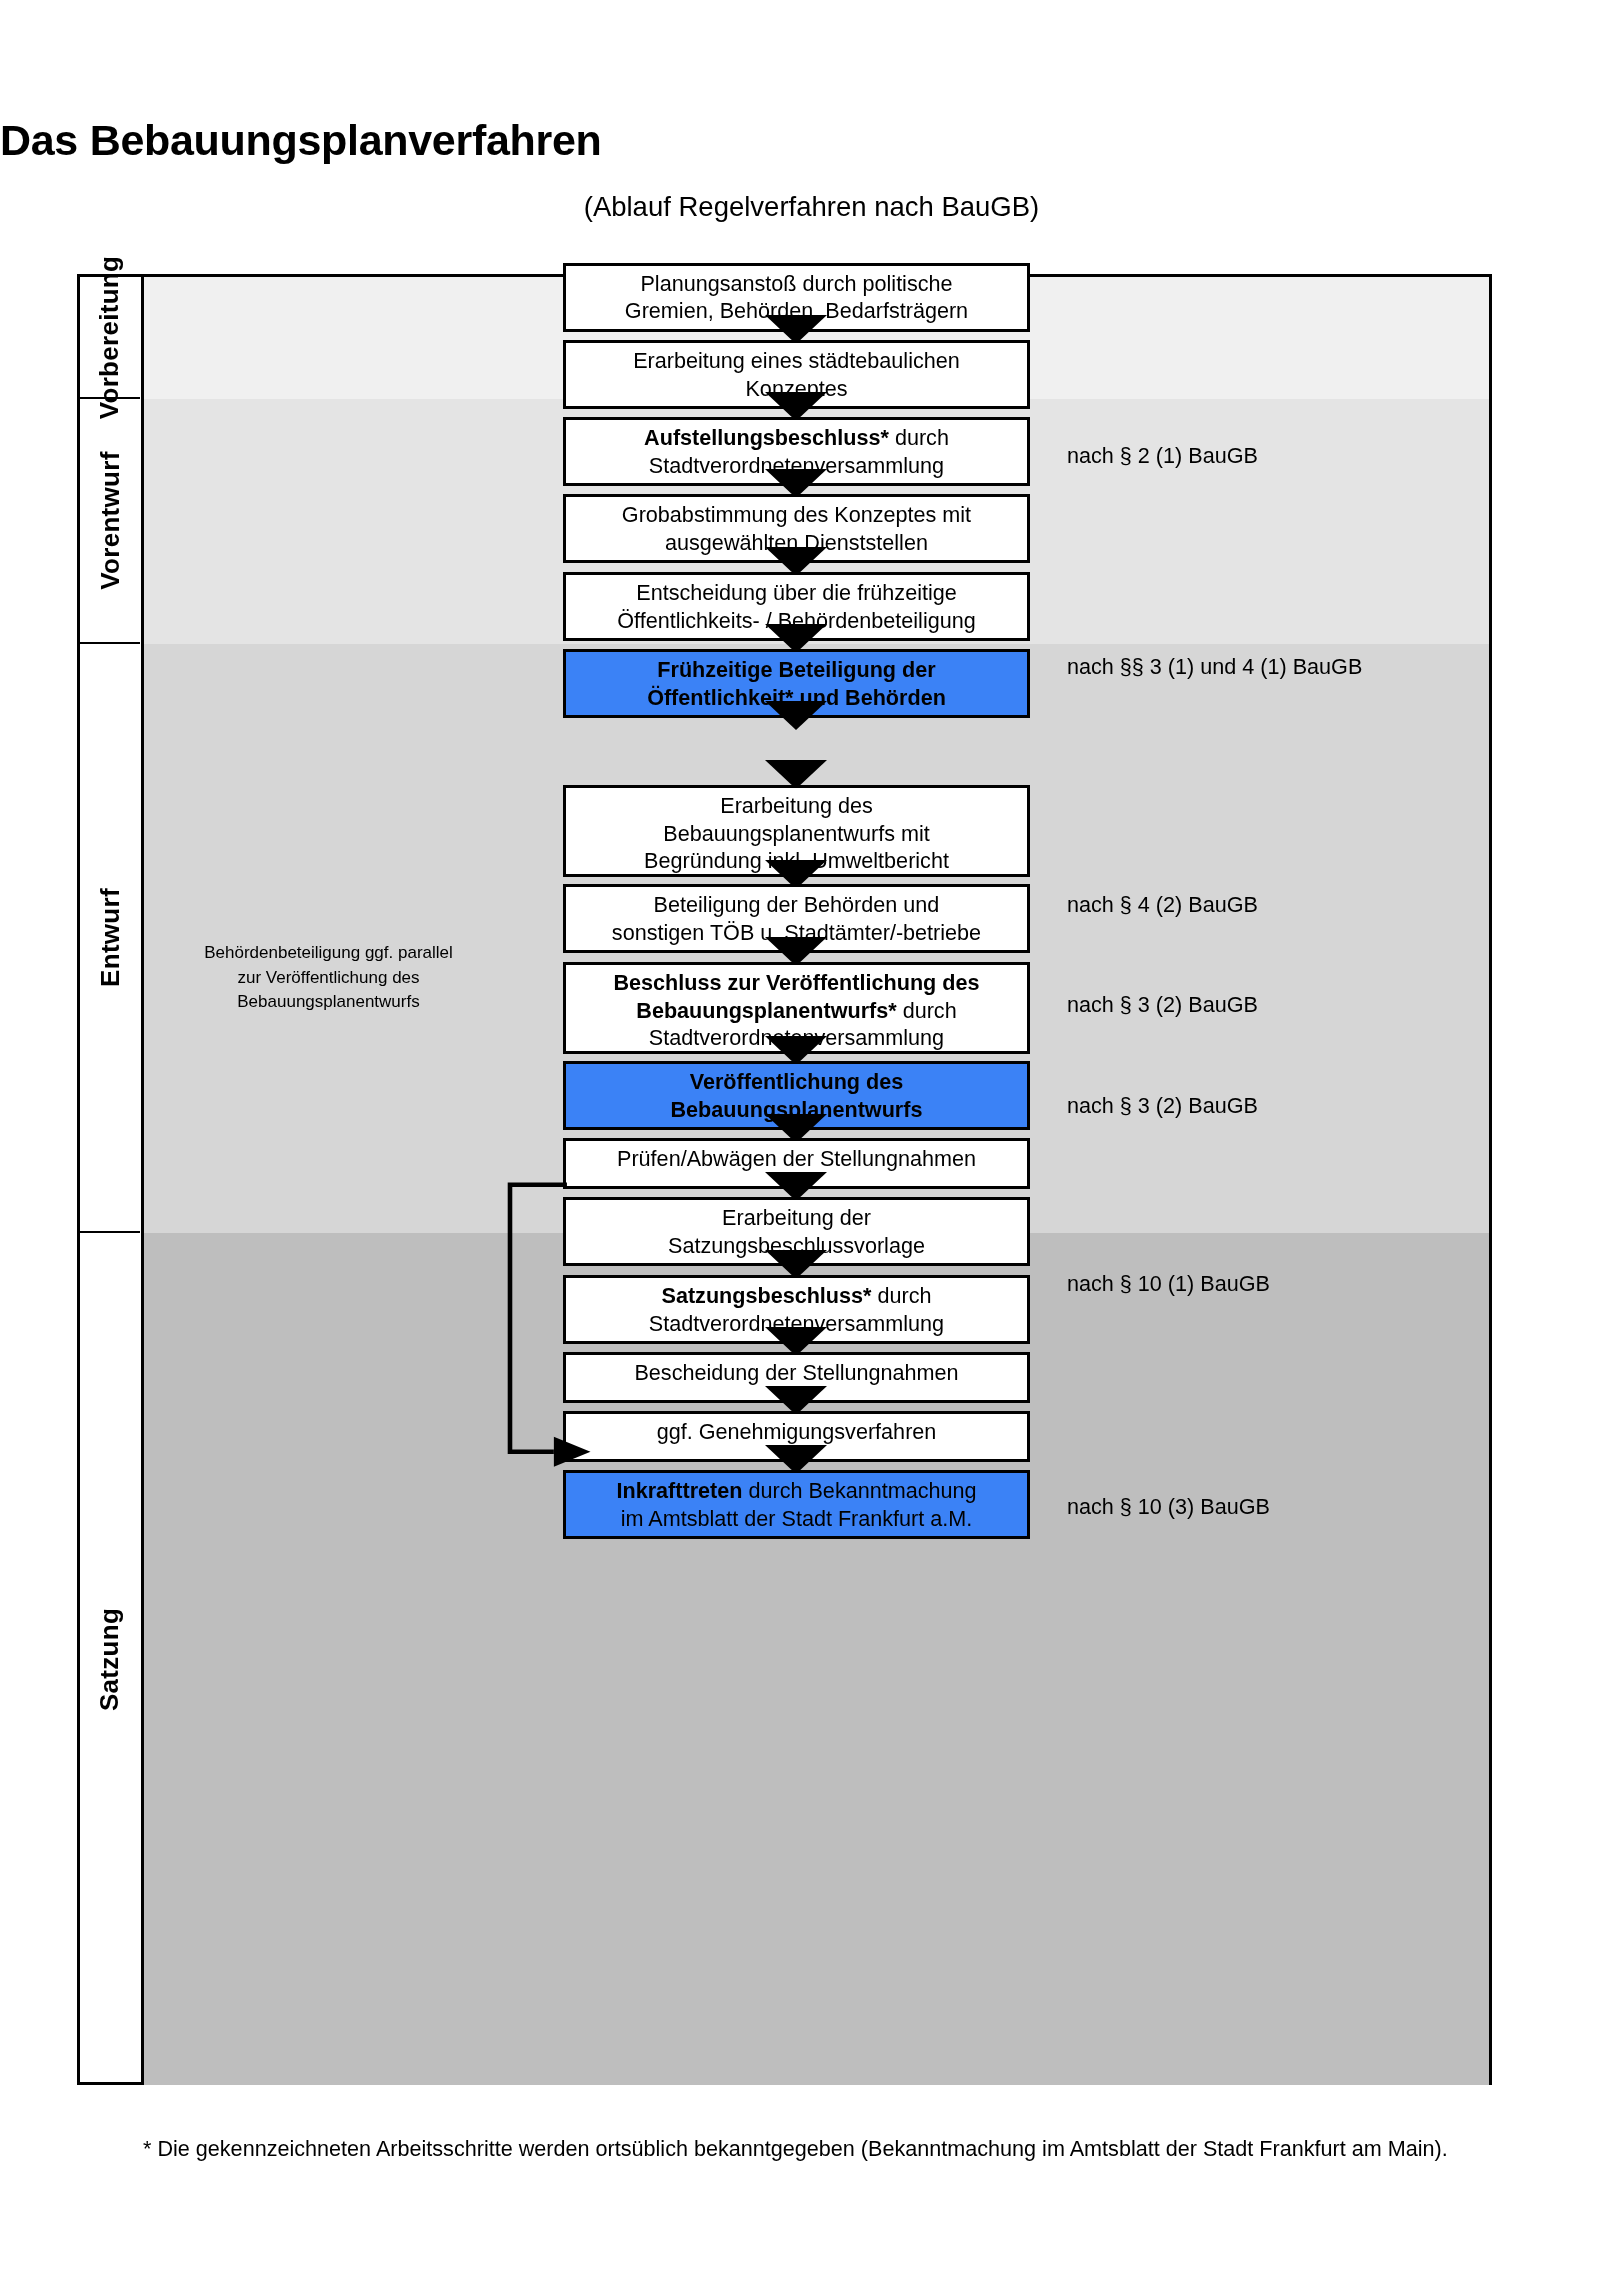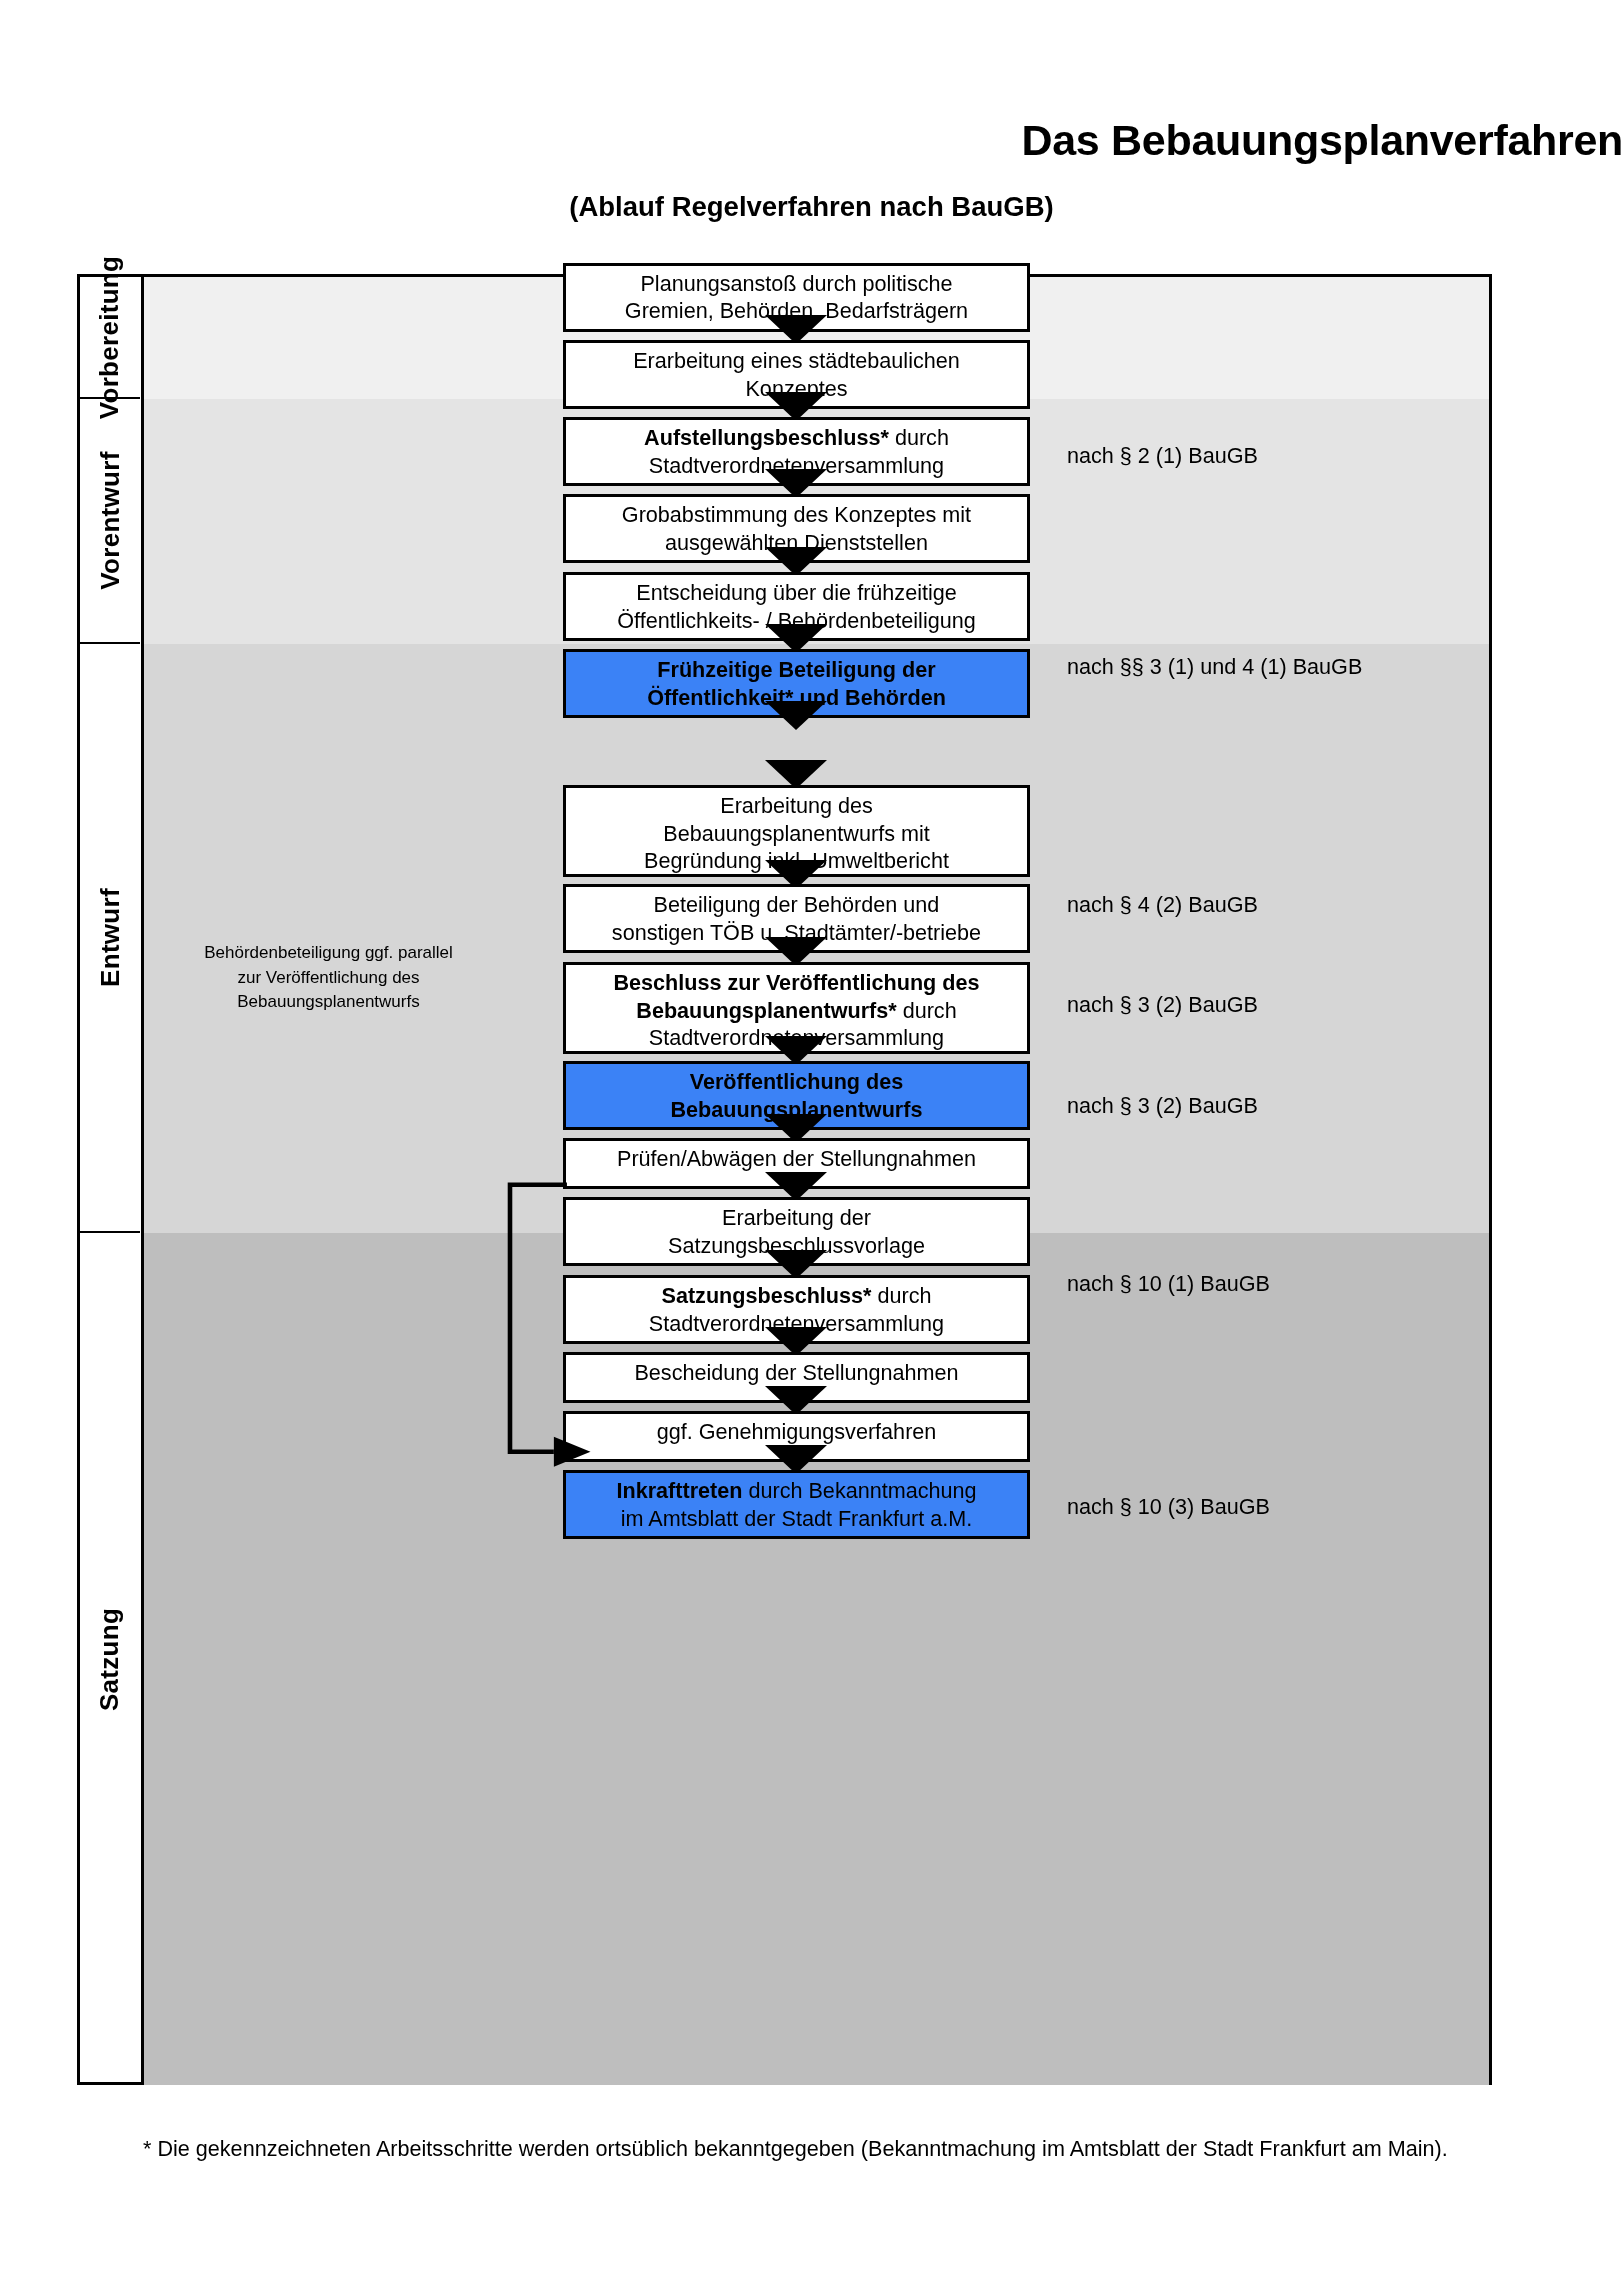--- a/index.html
+++ b/index.html
@@ -7,25 +7,25 @@
     width:1623px;height:2295px;
     font-family:"Liberation Sans","DejaVu Sans",sans-serif;
     color:#000;
     position:relative;
     overflow:hidden;
   }
 
   
   #header{position:absolute;left:0;top:0;width:1623px;}
   #doc-title{
-    text-align:right;font-size:43px;font-weight:bold;
-    letter-spacing:-0.3px;margin-top:117px;line-height:1.1;padding-left:45px;
+    text-align:left;font-size:43px;font-weight:bold;
+    letter-spacing:-0.3px;margin-top:117px;line-height:1.1;
   }
   #doc-subtitle{
-    text-align:center;font-size:27.5px;font-weight:bold;
+    text-align:center;font-size:27.5px;font-weight:normal;
     margin-top:27.5px;line-height:1.1;
   }
 
   
   #chart-frame{
     position:absolute;left:77px;top:274px;
     width:1415px;height:1811px;
     border:3.9px solid #000;
     box-sizing:border-box;
     background:#ffffff;

